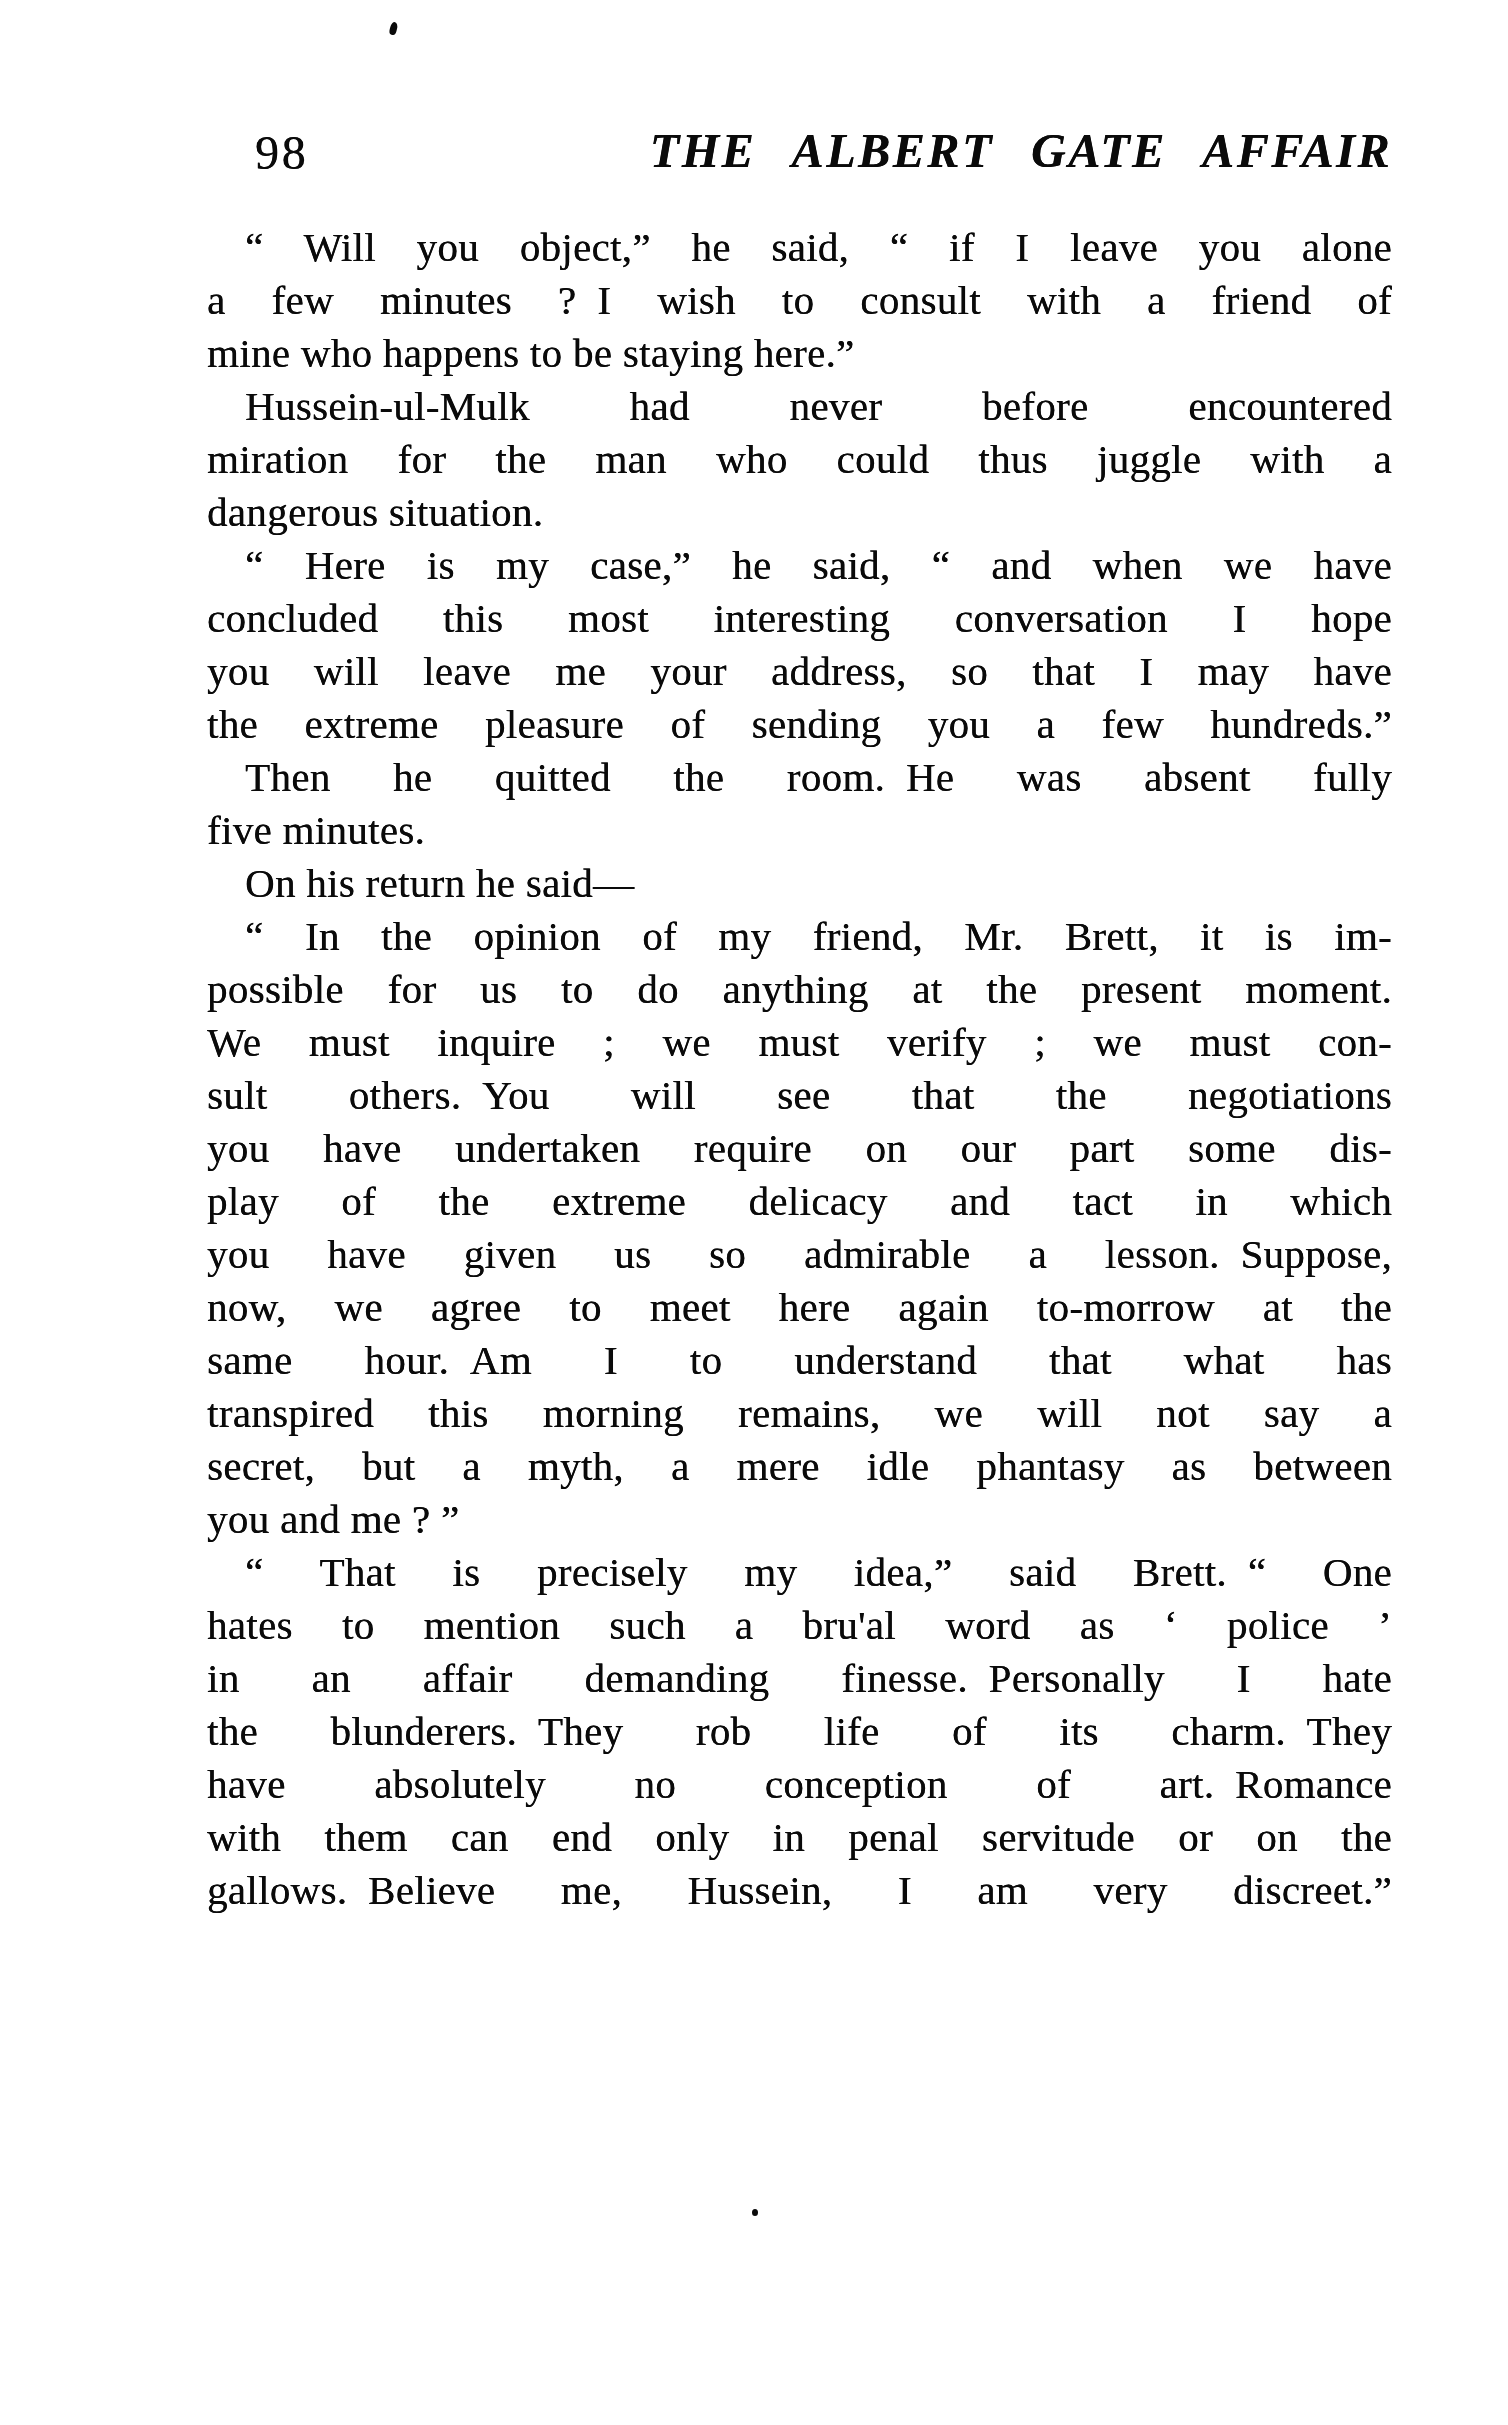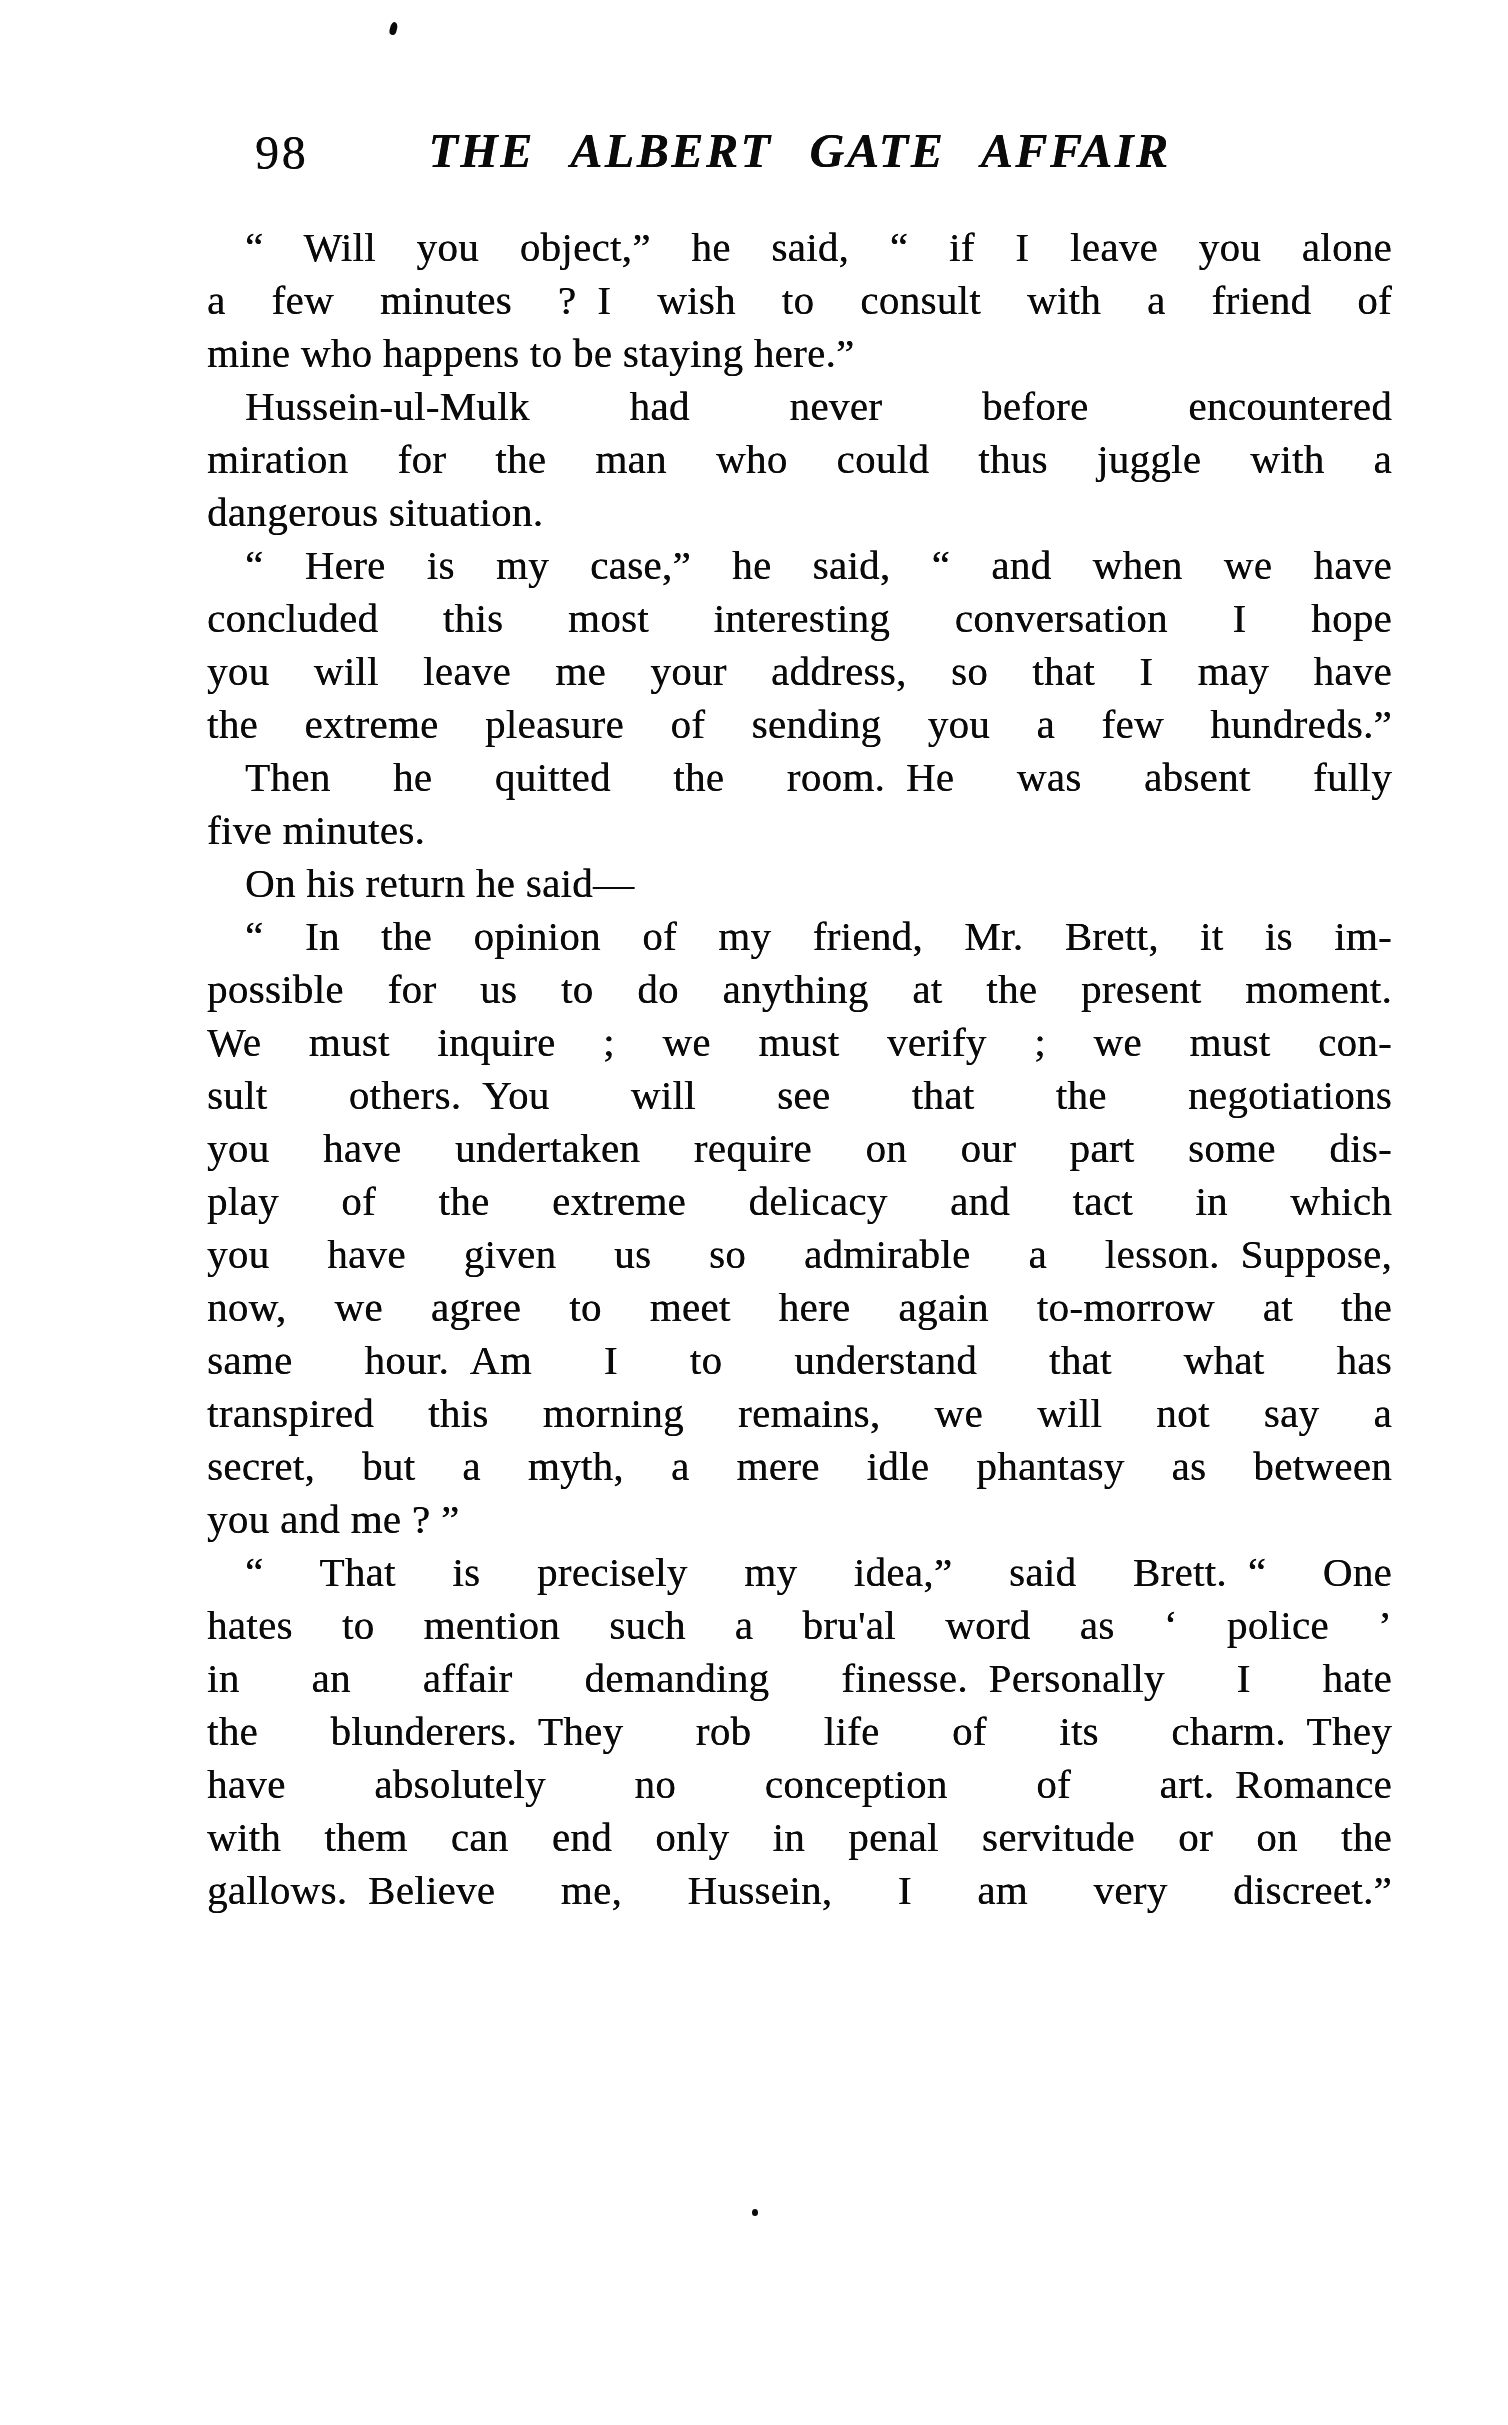--- a/index.html
+++ b/index.html
@@ -34,21 +34,21 @@
     top: 5.2px;
     font-size: 48px;
     line-height: 48px;
     letter-spacing: 2.6px;
   }
   .title {
     position: absolute;
     left: 0;
     right: 0;
     top: 0;
-    text-align: center;
+    text-align: right;
     font-style: italic;
     font-weight: 700;
     font-size: 48px;
     line-height: 54px;
     letter-spacing: 2.6px;
     word-spacing: 22.5px;
   }
   .text-block {
     position: absolute;
     top: 221px;

